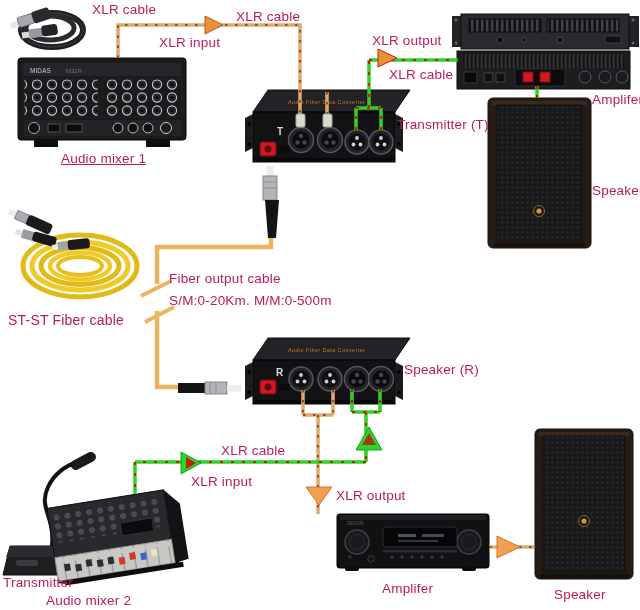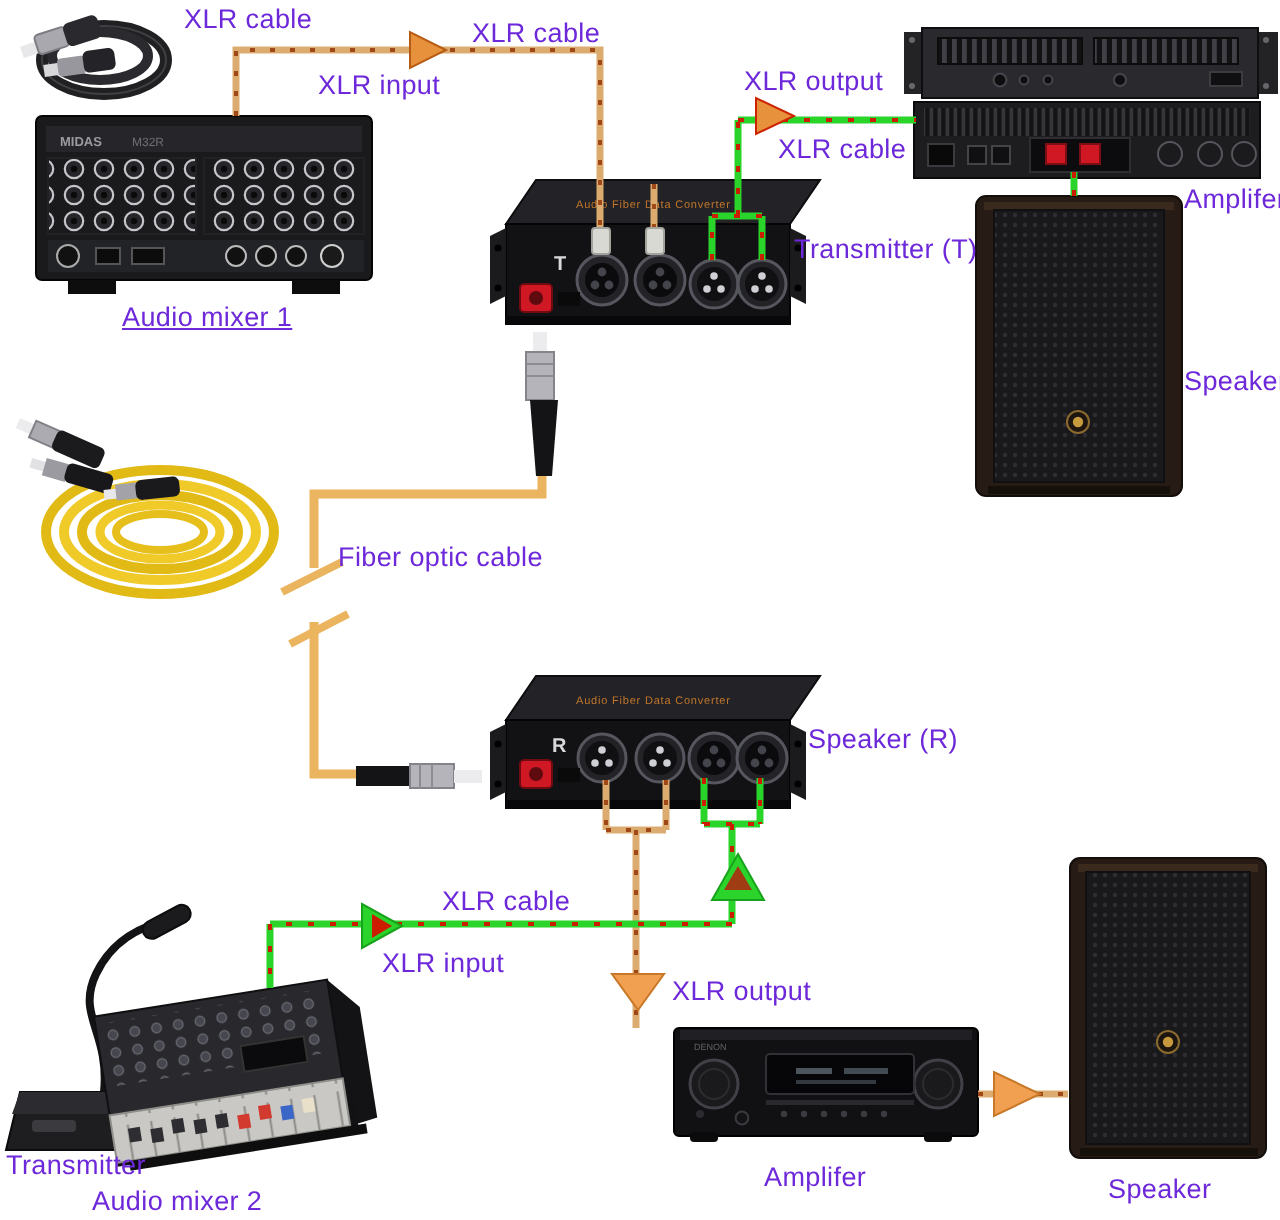--- a/index.html
+++ b/index.html
@@ -1,20 +1,20 @@
 <!DOCTYPE html>
 <html><head>
 <meta charset="utf-8">
 <style>
   html,body{margin:0;padding:0;background:#fff;}
   body{width:640px;height:610px;overflow:hidden;position:relative;
        font-family:"Liberation Sans", sans-serif;}
   .canvas{position:absolute;left:0;top:0;width:640px;height:610px;background:#fff;}
   svg{position:absolute;left:0;top:0;}
-  .lbl{position:absolute;font-size:13.5px;color:#6d28d9;white-space:nowrap;letter-spacing:.2px;}
+  .lbl{position:absolute;font-size:13.5px;color:#be185d;white-space:nowrap;letter-spacing:.2px;}
 </style>
 </head>
 <body>
 
 <div class="canvas">
 <svg width="640" height="610" viewBox="0 0 640 610">
   <defs>
     <pattern id="jacks" width="15" height="13" patternUnits="userSpaceOnUse">
       <circle cx="7" cy="6.5" r="4.6" fill="#26262a" stroke="#c6c6ca" stroke-width="1.1"></circle>
       <circle cx="7" cy="6.5" r="1.6" fill="#0a0a0a"></circle>
@@ -360,21 +360,23 @@
 
 <div class="lbl" style="left:92px;top:2px;">XLR cable</div>
 <div class="lbl" style="left:236px;top:9px;">XLR cable</div>
 <div class="lbl" style="left:159px;top:35px;">XLR input</div>
 <div class="lbl" style="left:61px;top:151px;text-decoration:underline;">Audio mixer 1</div>
 <div class="lbl" style="left:372px;top:33px;">XLR output</div>
 <div class="lbl" style="left:389px;top:67px;">XLR cable</div>
 <div class="lbl" style="left:592px;top:92px;">Amplifer</div>
 <div class="lbl" style="left:397px;top:117px;text-align:right;">Transmitter (T)</div>
 <div class="lbl" style="left:592px;top:183px;">Speaker</div>
-<div class="lbl" style="left:169px;top:271px;">Fiber optic cable</div>
+<div class="lbl" style="left:169px;top:271px;">Fiber output cable</div>
+<div class="lbl" style="left:169px;top:293px;">S/M:0-20Km. M/M:0-500m</div>
+<div class="lbl" style="left:8px;top:312px;font-size:14px;">ST-ST Fiber cable</div>
 <div class="lbl" style="left:404px;top:362px;">Speaker (R)</div>
 <div class="lbl" style="left:221px;top:443px;">XLR cable</div>
 <div class="lbl" style="left:191px;top:474px;">XLR input</div>
 <div class="lbl" style="left:336px;top:488px;">XLR output</div>
 <div class="lbl" style="left:3px;top:575px;">Transmitter</div>
 <div class="lbl" style="left:46px;top:593px;">Audio mixer 2</div>
 <div class="lbl" style="left:382px;top:581px;">Amplifer</div>
 <div class="lbl" style="left:554px;top:587px;">Speaker</div>
 </div>
 

